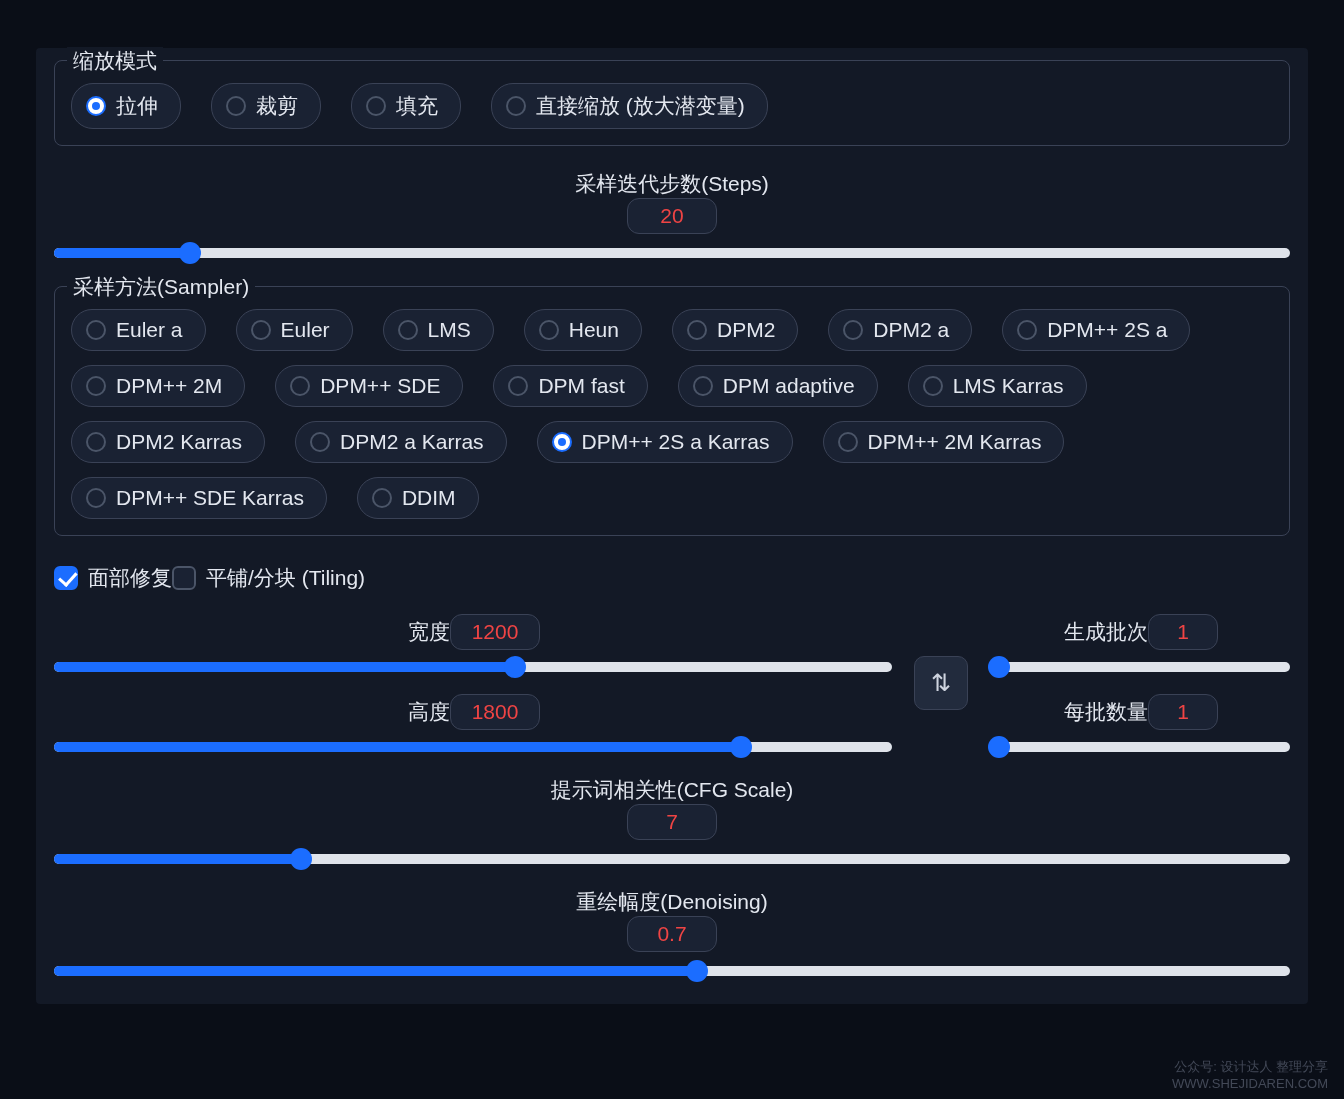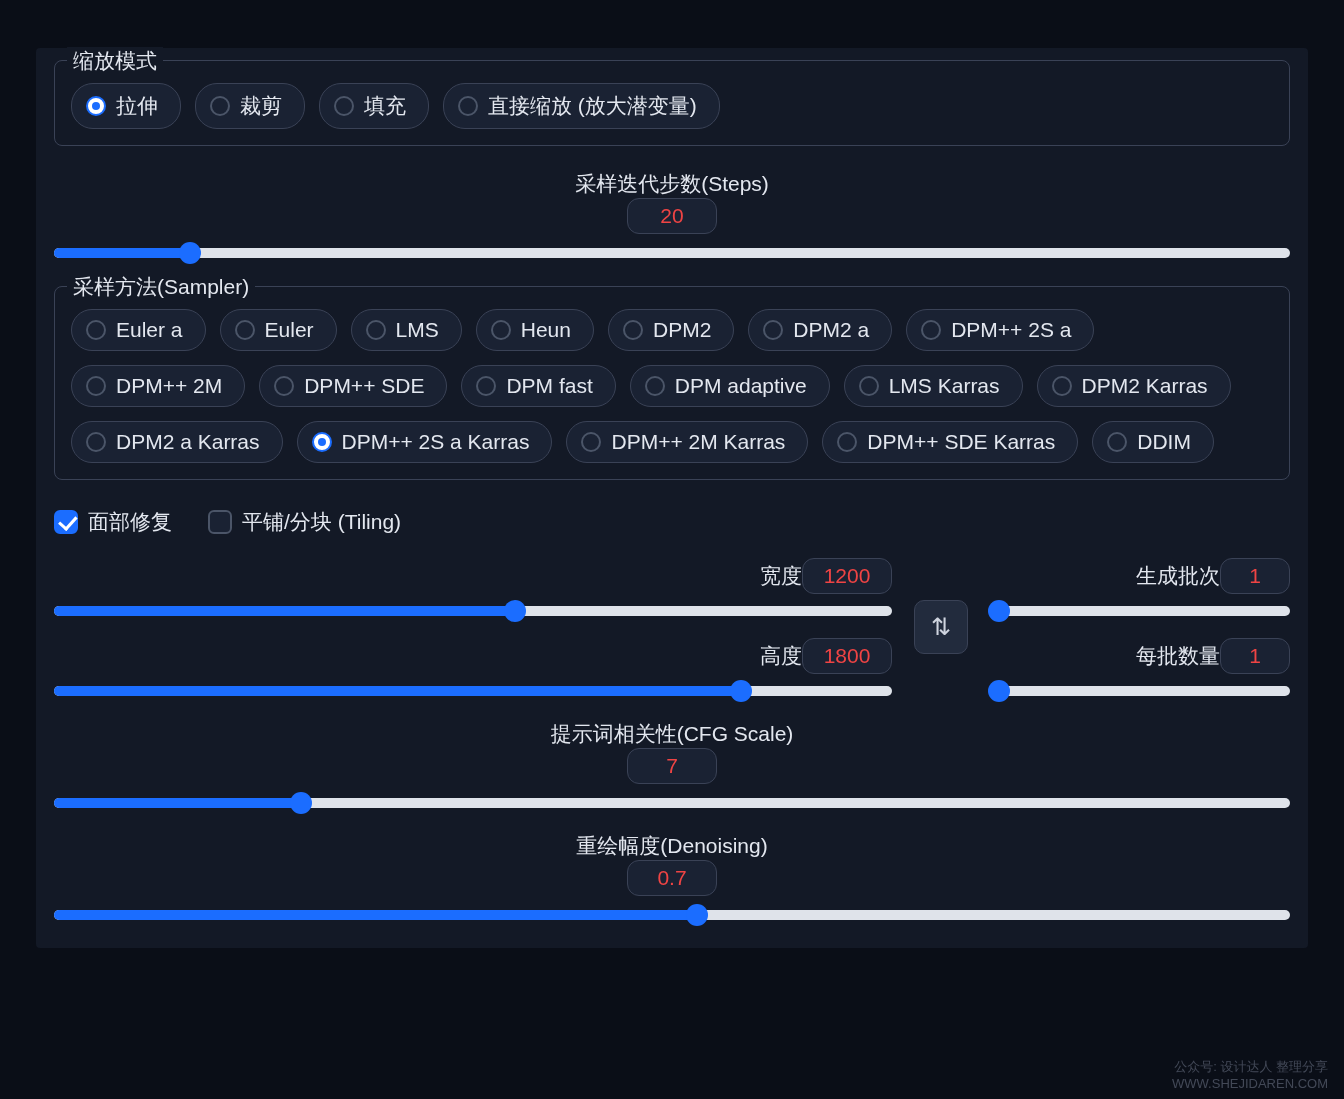--- a/index.html
+++ b/index.html
@@ -34,21 +34,21 @@
     position: relative;
   }
   .group-label {
     position: absolute;
     top: -14px; left: 12px;
     background: #131926;
     padding: 0 6px;
     font-size: 21px;
     color: #e3e7ef;
   }
-  .radio-row { display: flex; flex-wrap: wrap; gap: 14px; row-gap: 14px; }
+  .radio-row { display: flex; flex-wrap: wrap; gap: 30px; row-gap: 14px; }
   .radio-pill {
     display: inline-flex;
     align-items: center;
     gap: 10px;
     border: 1px solid #3a4256;
     background: #1a2233;
     border-radius: 22px;
     padding: 8px 22px 8px 14px;
     font-size: 21px;
     cursor: pointer;
@@ -100,21 +100,21 @@
     border-radius: 6px;
   }
   .track .thumb {
     position: absolute; top:50%;
     width:22px; height:22px;
     background:#1b6dff;
     border-radius:50%;
     transform: translate(-50%,-50%);
   }
   
-  .check-row { display:flex; gap:36px; align-items:center; margin-top:28px; }
+  .check-row { display:flex; align-items:center; margin-top:28px; }
   .check-item { display:flex; align-items:center; gap:10px; font-size:21px; cursor:pointer; }
   .checkbox {
     width:24px; height:24px; border-radius:6px;
     border:2px solid #4b5568; background:#1a2233;
     display:flex; align-items:center; justify-content:center;
     flex-shrink:0;
   }
   .check-item.checked .checkbox { background:#1b6dff; border-color:#1b6dff; }
   .check-item.checked .checkbox::after{
     content:""; width:8px; height:14px;
@@ -125,21 +125,21 @@
   .dims-row { display:flex; gap:22px; margin-top:22px; align-items:center; }
   .dims-left { flex: 1; }
   .dims-mid {
     width:54px; height:54px; background:#222b3d; border:1px solid #3a4256;
     border-radius:10px; display:flex; align-items:center; justify-content:center;
     align-self:center;
   }
   .dims-right { width: 300px; }
   .dim-block { margin-bottom: 22px; }
   .dim-block:last-child{ margin-bottom:0; }
-  .dim-head { display:flex; justify-content:flex-end; align-items:center; margin-bottom:12px; }
+  .dim-head { display:flex; justify-content:center; align-items:center; margin-bottom:12px; }
   .dim-head .slider-label { padding-left:2px; }
   .dim-track { height:10px; background:#dfe3ea; border-radius:6px; position:relative; }
   .dim-track .fill { position:absolute; left:0; top:0; bottom:0; background:#1b6dff; border-radius:6px; }
   .dim-track .thumb { position:absolute; top:50%; width:22px; height:22px; background:#1b6dff; border-radius:50%; transform:translate(-50%,-50%); }
   .watermark{
     position:absolute; right:16px; bottom:6px;
     color:#7a8296; font-size:13px; text-align:right; line-height:1.3;
     opacity:0.5;
   }
   .swap-icon{ font-size:24px; color:#cfd4df; }

